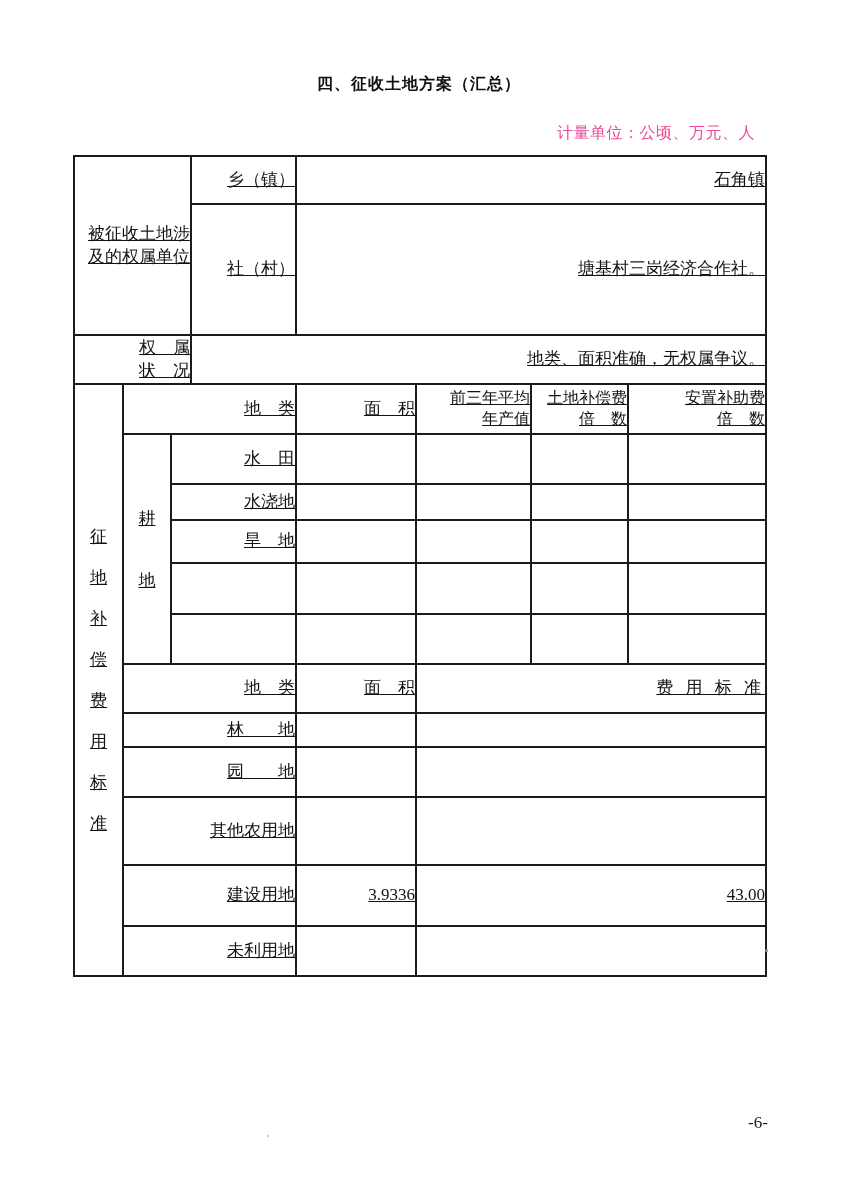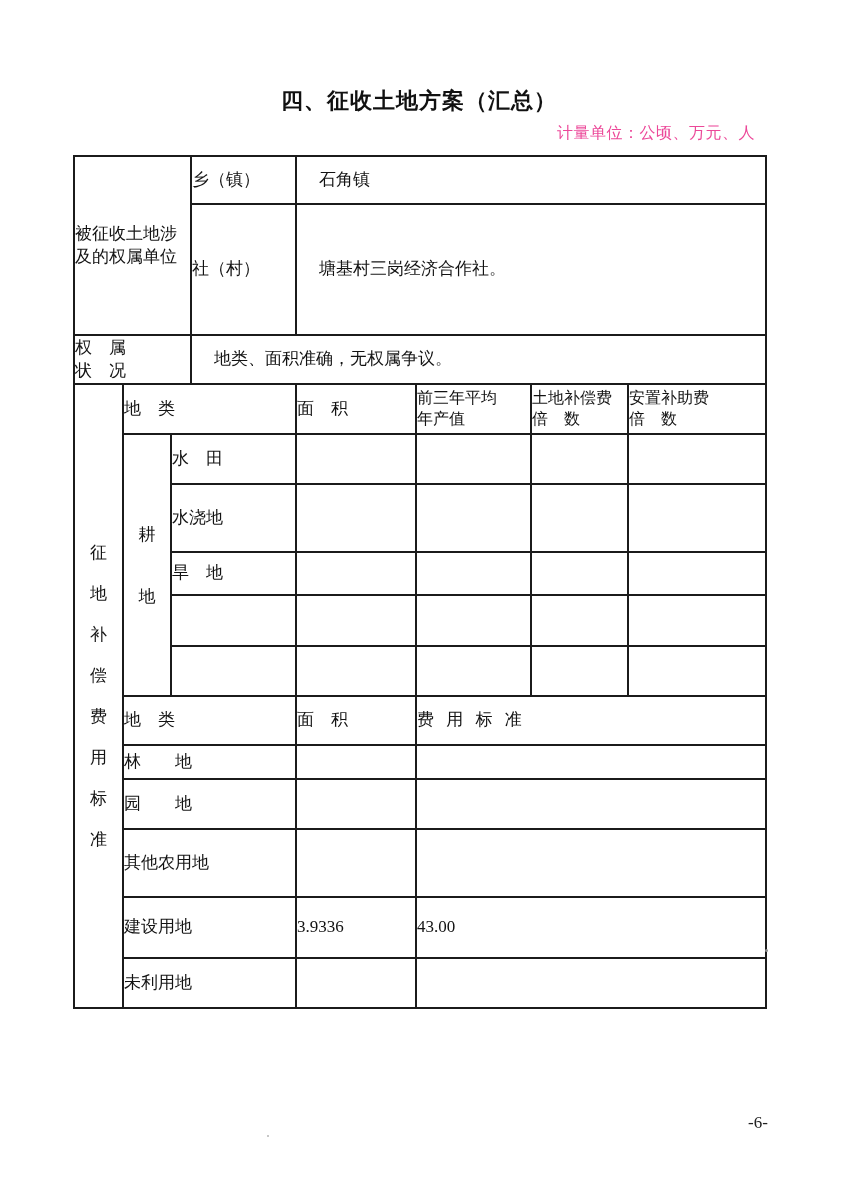--- a/index.html
+++ b/index.html
@@ -6,25 +6,25 @@
   html, body { width: 850px; height: 1199px; }
   body {
     position: relative;
     background: #ffffff;
     color: #151515;
     font-family: "Liberation Serif", serif;
     overflow: hidden;
   }
   .doc-title {
     position: absolute;
-    left: 73px; top: 86px; width: 692px;
+    left: 73px; top: 74px; width: 692px;
     text-align: center;
     font-family: "Liberation Sans", sans-serif;
     font-weight: bold;
-    font-size: 22px;
+    font-size: 16px;
     letter-spacing: 1px;
     color: #111;
   }
   .unit-note {
     position: absolute;
     top: 123px; left: 73px; width: 682px;
     text-align: right;
     font-size: 16px;
     letter-spacing: 0.5px;
     color: #ec4899;
@@ -33,24 +33,25 @@
     position: absolute;
     left: 73px; top: 155px;
     width: 692px;
     border-collapse: collapse;
     table-layout: fixed;
     font-size: 17px;
     color: #131313;
   }
   table.land-table td {
     border: 2px solid #1b1b1b;
-    text-align: left;
+    text-align: right;
     vertical-align: middle;
     line-height: 1.3;
     overflow: hidden;
+    text-decoration: underline;
   }
   td.left-val { text-align: left; padding-left: 22px; }
   .two-line { font-size: 16px; line-height: 21px; }
   .vert-stack {
     display: flex; flex-direction: column;
     align-items: center; justify-content: center;
     gap: 24px; height: 100%;
     line-height: 1;
   }
   .vert-stack.cult { gap: 45px; }
@@ -146,21 +147,21 @@
           <span>地</span>
         </div>
       </td>
       <td colspan="2">水　田</td>
       <td></td>
       <td></td>
       <td></td>
       <td></td>
     </tr>
 
-    <tr style="height:68px">
+    <tr style="height:36px">
       <td colspan="2">水浇地</td>
       <td></td>
       <td></td>
       <td></td>
       <td></td>
     </tr>
 
     <tr style="height:43px">
       <td colspan="2">旱　地</td>
       <td></td>

